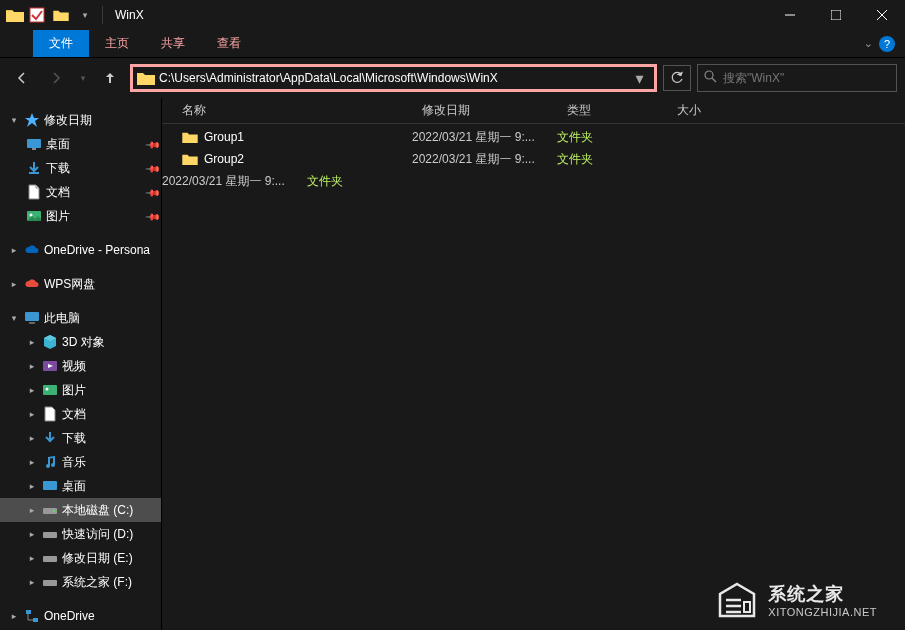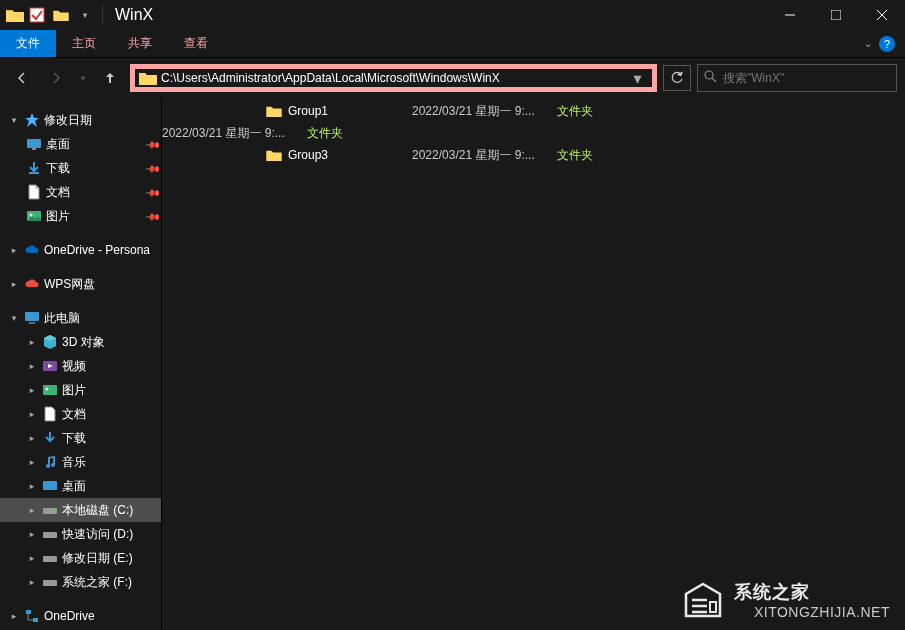--- a/index.html
+++ b/index.html
@@ -4,35 +4,35 @@
 <style>
 * { margin: 0; padding: 0; box-sizing: border-box; font-family: "Microsoft YaHei", "Segoe UI", sans-serif; }
 body { width: 905px; height: 630px; background: #191919; color: #fff; overflow: hidden; position: relative; }
 
 .titlebar { height: 30px; background: #191919; display: flex; align-items: center; }
 .titlebar-icons { display: flex; align-items: center; gap: 2px; padding-left: 6px; }
 .folder-ico { width: 18px; height: 14px; display: inline-block; }
 .folder-ico svg { width: 100%; height: 100%; }
 .qat-icon { width: 22px; height: 22px; display: flex; align-items: center; justify-content: center; }
 .titlebar-sep { width: 1px; height: 18px; background: #3a3a3a; margin: 0 4px; }
-.title-text { font-size: 16px; color: #fff; padding-left: 8px; }
+.title-text { font-size: 12px; color: #fff; padding-left: 8px; }
 .win-controls { margin-left: auto; display: flex; }
 .win-btn { width: 46px; height: 30px; display: flex; align-items: center; justify-content: center; color: #fff; }
 
 .ribbon-tabs { height: 28px; background: #191919; display: flex; align-items: stretch; border-bottom: 1px solid #000; position: relative; }
 .tab { padding: 0 16px; font-size: 12px; display: flex; align-items: center; color: #fca5a5; cursor: pointer; }
-.tab.file { background: #0078d7; color: #fff; }
+.tab.file { background: #0078d7; color: #fff; margin-left: 33px; }
 .ribbon-right { margin-left: auto; display: flex; align-items: center; gap: 6px; padding-right: 10px; }
 .chevron-toggle { color: #999; font-size: 11px; }
 .help-icon { width: 16px; height: 16px; border-radius: 50%; background: #0078d7; color: #fff; font-size: 11px; display: flex; align-items: center; justify-content: center; }
 
 .nav-row { height: 40px; background: #191919; display: flex; align-items: center; padding: 6px 8px; gap: 6px; }
 .nav-btn { width: 28px; height: 28px; display: flex; align-items: center; justify-content: center; color: #aaa; }
 .nav-btn.disabled { color: #555; }
-.addr-bar { flex: 1; height: 28px; background: #191919; border: 5px solid #fca5a5; display: flex; align-items: center; padding: 0 4px; }
+.addr-bar { flex: 1; height: 28px; background: #191919; border: 3px solid #fca5a5; display: flex; align-items: center; padding: 0 4px; }
 .addr-folder-ico { width: 18px; height: 14px; margin-right: 4px; }
 .addr-text { flex: 1; font-size: 12px; color: #fff; background: transparent; border: none; outline: none; }
 .addr-drop { width: 22px; height: 26px; display: flex; align-items: center; justify-content: center; color: #aaa; border-left: 1px solid transparent; }
 .refresh-btn { width: 28px; height: 26px; display: flex; align-items: center; justify-content: center; border: 1px solid #535353; color: #ccc; }
 .search-box { width: 200px; height: 28px; border: 1px solid #535353; display: flex; align-items: center; padding: 0 6px; gap: 6px; }
 .search-ico { color: #888; }
 .search-input { flex: 1; background: transparent; border: none; color: #888; font-size: 12px; outline: none; }
 
 .body-area { display: flex; height: calc(630px - 30px - 28px - 40px); background: #191919; }
 
@@ -49,29 +49,29 @@
 
 .content { flex: 1; background: #191919; }
 .col-headers { height: 26px; display: flex; align-items: center; border-bottom: 1px solid #333; font-size: 12px; color: #ccc; }
 .ch { padding: 0 10px; border-right: 1px solid transparent; }
 .ch.name { width: 250px; padding-left: 20px; }
 .ch.date { width: 145px; }
 .ch.type { width: 110px; }
 .ch.size { width: 80px; }
 .file-list { padding-top: 2px; }
 .file-row { height: 22px; display: flex; align-items: center; font-size: 12px; color: #fff; cursor: pointer; }
-.fc.name { width: 250px; padding-left: 20px; display: flex; align-items: center; gap: 6px; justify-content: center; }
+.fc.name { width: 250px; padding-left: 20px; display: flex; align-items: center; gap: 6px; }
 .fc.date { width: 145px; color: #ccc; white-space: nowrap; overflow: hidden; }
 .fc.type { width: 110px; color: #bef264; }
 .fc.size { width: 80px; color: #ccc; }
 
-.watermark { position: absolute; right: 15px; bottom: 10px; display: flex; align-items: center; gap: 8px; color: #fff; opacity: 0.9; pointer-events: none; }
+.watermark { position: absolute; right: 28px; bottom: 10px; display: flex; align-items: center; gap: 8px; color: #fff; opacity: 0.9; pointer-events: none; }
 .wm-text { text-align: left; }
 .wm-text .l1 { font-size: 18px; font-weight: bold; letter-spacing: 1px; }
-.wm-text .l2 { font-size: 14px; letter-spacing: 0.5px; color: #ddd; margin-left: 20px; }
+.wm-text .l2 { font-size: 11px; letter-spacing: 0.5px; color: #ddd; }
 </style>
 </head>
 <body>
 
 <div class="titlebar">
   <div class="titlebar-icons">
     <span class="folder-ico">
       <svg viewBox="0 0 18 14">
           <path d="M0 2 L6 2 L8 4 L18 4 L18 14 L0 14 Z" fill="#ffd766"></path>
           <path d="M0 2 L6 2 L7 3 L0 3 Z" fill="#e6b84e"></path>
@@ -362,48 +362,54 @@
             <rect x="2" y="2" width="5" height="4" fill="#3b97d3"></rect>
             <rect x="9" y="10" width="5" height="4" fill="#3b97d3"></rect>
             <path d="M4 6 L4 12 L9 12" stroke="#888" fill="none"></path>
           </svg>
         </span>
       <span class="tree-label">OneDrive</span>
     </div>
   </div>
 
   <div class="content">
+    <div class="col-headers">
+      <div class="ch name">名称</div>
+      <div class="ch date">修改日期</div>
+      <div class="ch type">类型</div>
+      <div class="ch size">大小</div>
+    </div>
     <div class="file-list" id="file-list">
         <div class="file-row">
           <div class="fc name">
             <span class="tree-ico">
               <svg viewBox="0 0 18 14" width="16" height="12">
                 <path d="M0 2 L6 2 L8 4 L18 4 L18 14 L0 14 Z" fill="#ffd766"></path>
               </svg>
             </span>
             <span>Group1</span>
           </div>
           <div class="fc date">2022/03/21 星期一 9:...</div>
           <div class="fc type">文件夹</div>
           <div class="fc size"></div>
         </div>
         <div class="file-row">
-          <div class="fc date">2022/03/21 星期一 9:...</div>
-          <div class="fc type">文件夹</div>
-          <div class="fc size"></div>
-        </div>
-        <div class="file-row">
           <div class="fc name">
             <span class="tree-ico">
               <svg viewBox="0 0 18 14" width="16" height="12">
                 <path d="M0 2 L6 2 L8 4 L18 4 L18 14 L0 14 Z" fill="#ffd766"></path>
               </svg>
             </span>
-            <span>Group3</span>
+            <span>Group2</span>
           </div>
+          <div class="fc date">2022/03/21 星期一 9:...</div>
+          <div class="fc type">文件夹</div>
+          <div class="fc size"></div>
+        </div>
+        <div class="file-row">
           <div class="fc date">2022/03/21 星期一 9:...</div>
           <div class="fc type">文件夹</div>
           <div class="fc size"></div>
         </div>
       </div>
   </div>
 </div>
 
 <div class="watermark">
   <svg width="46" height="40" viewBox="0 0 46 40">

